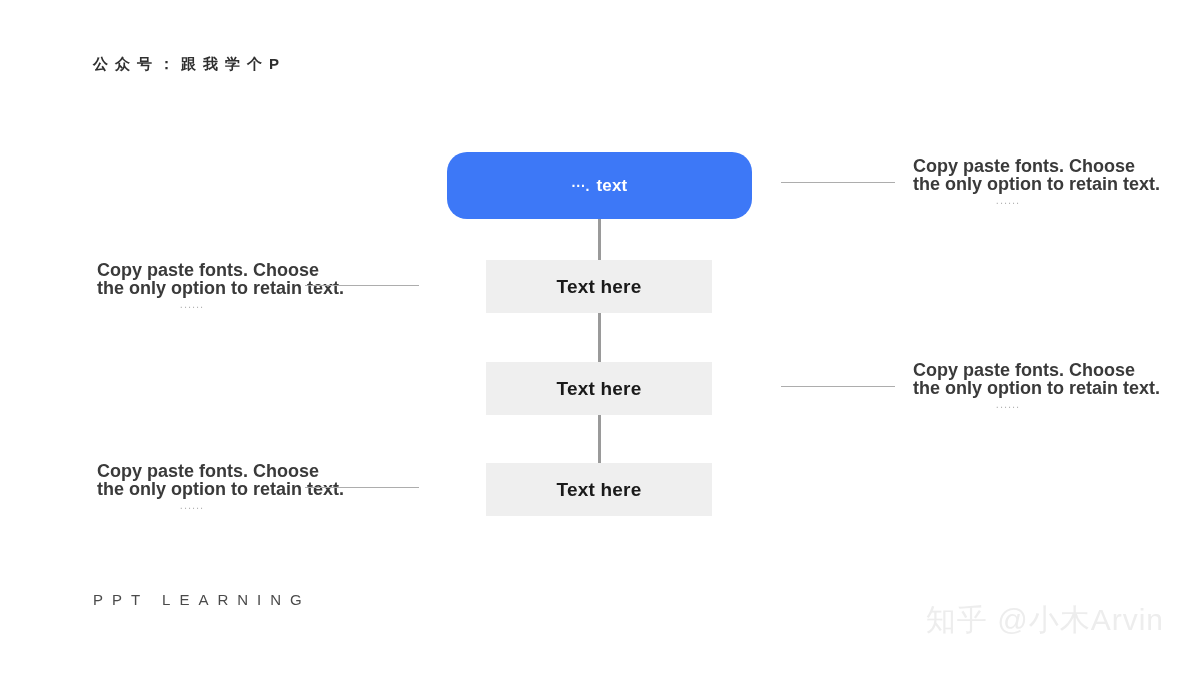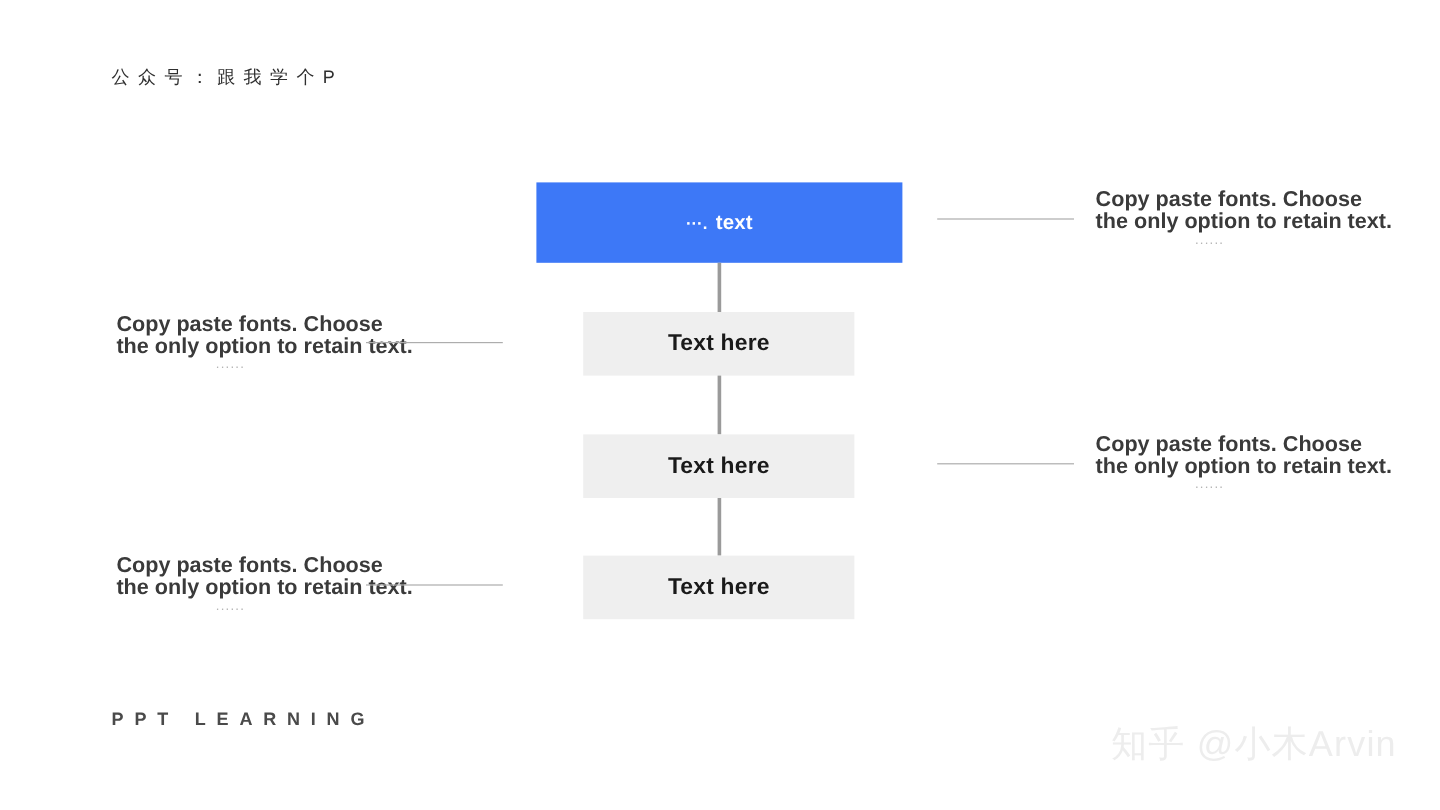--- a/index.html
+++ b/index.html
@@ -21,21 +21,21 @@
   }
 
   
   .header-title {
     position: absolute;
     left: 93px;
     top: 55px;
     font-size: 15px;
     letter-spacing: 7px;
     color: #2f2f2f;
-    font-weight: 400;
+    font-weight: 700;
     white-space: nowrap;
   }
 
   
   .flow {
     position: absolute;
     left: 447px;
     top: 152px;
     width: 305px;
   }
@@ -43,20 +43,21 @@
   .node-blue {
     position: absolute;
     left: 0px;
     top: 0px;
     width: 305px;
     height: 67px;
     background: #3d78f7;
     display: flex;
     align-items: center;
     justify-content: center;
+    border-radius: 20px;
   }
   .node-blue .node-label {
     color: #ffffff;
     font-size: 17px;
     font-weight: 600;
     letter-spacing: 0.2px;
     white-space: nowrap;
   }
   .node-blue .dots-glyph {
     display: inline-block;
@@ -139,21 +140,21 @@
   .leader.l-right-2 { left: 781px; top: 386px; width: 114px; }
 
   
   .footer-brand {
     position: absolute;
     left: 93px;
     top: 591px;
     font-size: 15px;
     letter-spacing: 9px;
     color: #4a4a4a;
-    font-weight: 700;
+    font-weight: 400;
     white-space: nowrap;
   }
   .watermark {
     position: absolute;
     right: 36px;
     top: 600px;
     font-size: 30px;
     color: #ededed;
     font-weight: 400;
     white-space: nowrap;

